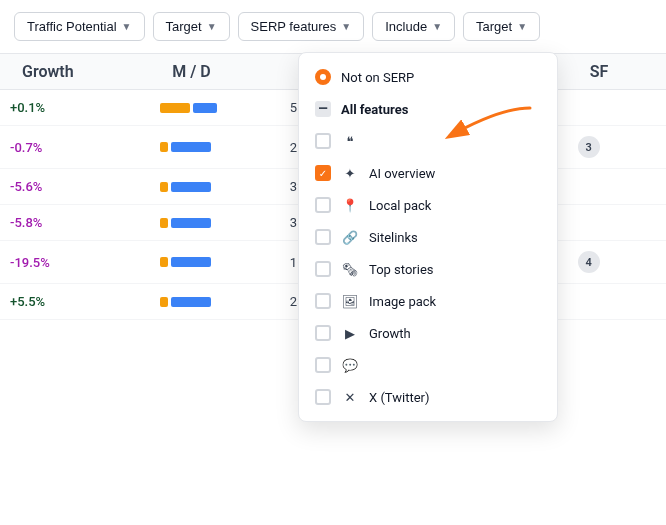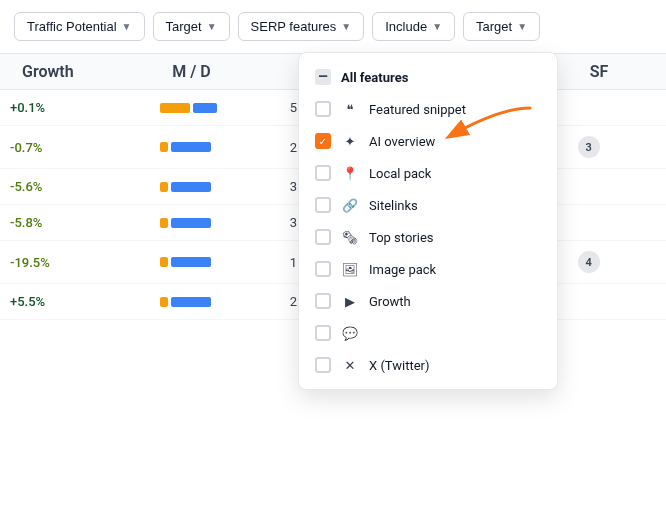--- a/index.html
+++ b/index.html
@@ -72,21 +72,21 @@
       border-bottom: 1px solid #f3f4f6;
     }
 
     tbody td {
       padding: 10px 10px;
       color: #374151;
       vertical-align: middle;
     }
 
     .growth-positive { color: #14532d; font-weight: 500; }
-    .growth-negative { color: #4d7c0f; font-weight: 500; }
+    .growth-negative { color: #a21caf; font-weight: 500; }
 
     .bar-container {
       display: flex;
       align-items: center;
       gap: 3px;
       width: 60px;
     }
     .bar-yellow {
       height: 10px;
       background: #f59e0b;
@@ -329,28 +329,31 @@
     <td>233M</td>
     <td>4.5M</td>
     <td>9</td>
     <td></td>
   </tr>
       </tbody>
   </table>
 </div>
 
 <div class="dropdown-overlay" id="dropdown">
+    <div class="dropdown-item">
+      <div class="radio-circle selected"></div>
+      <span>Not on SERP</span>
+    </div>
     <div class="section-divider">
       <div class="minus-icon">—</div>
       <span>All features</span>
     </div>
     <div class="dropdown-item">
       <div class="checkbox-sq"></div>
       <span class="feature-icon">❝</span>
-      <span>Featured snippet</span>
     </div>
     <div class="dropdown-item">
       <div class="checkbox-sq checked">✓</div>
       <span class="feature-icon">✦</span>
       <span>AI overview</span>
     </div>
     <div class="dropdown-item">
       <div class="checkbox-sq"></div>
       <span class="feature-icon">📍</span>
       <span>Local pack</span>

